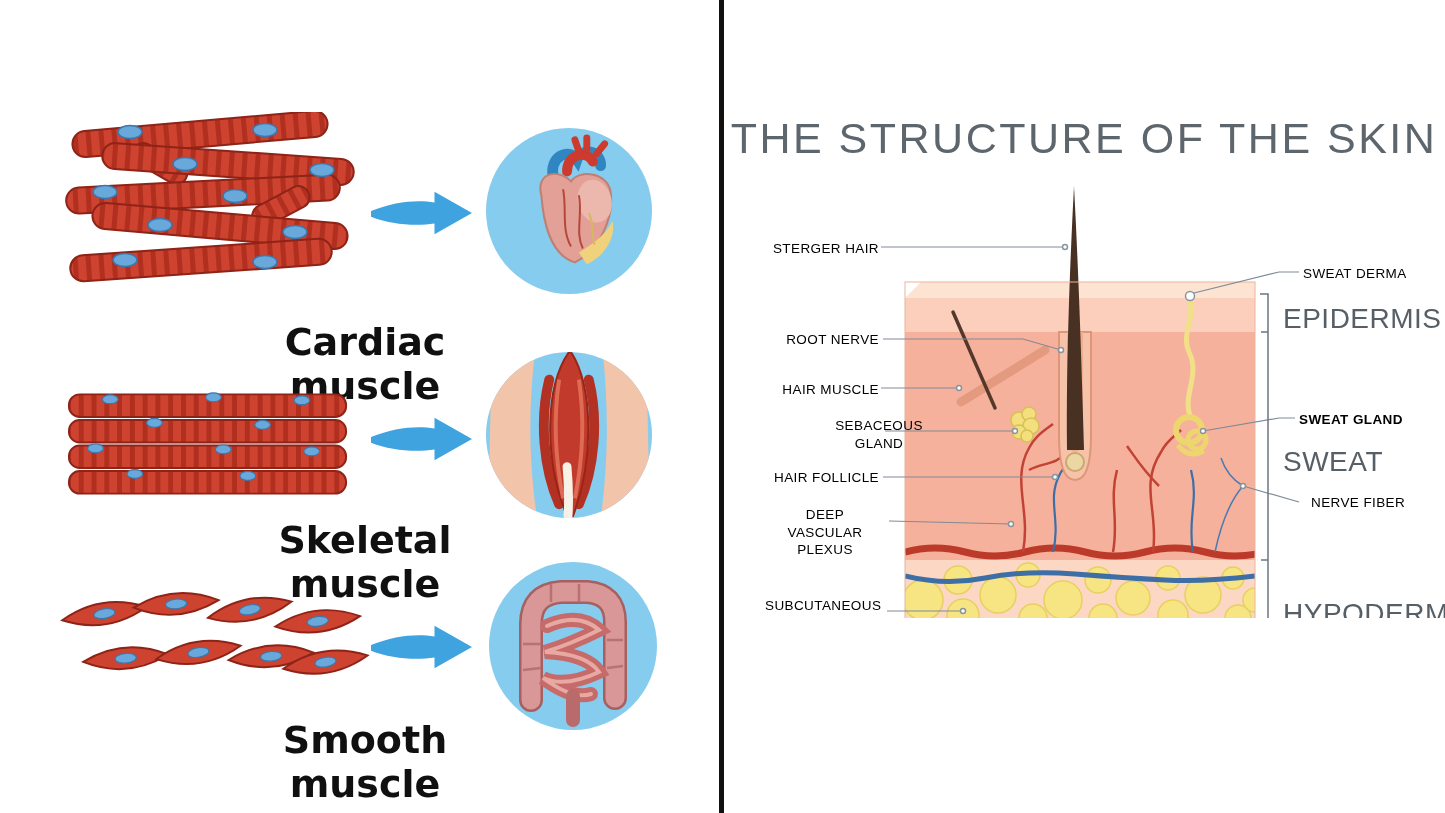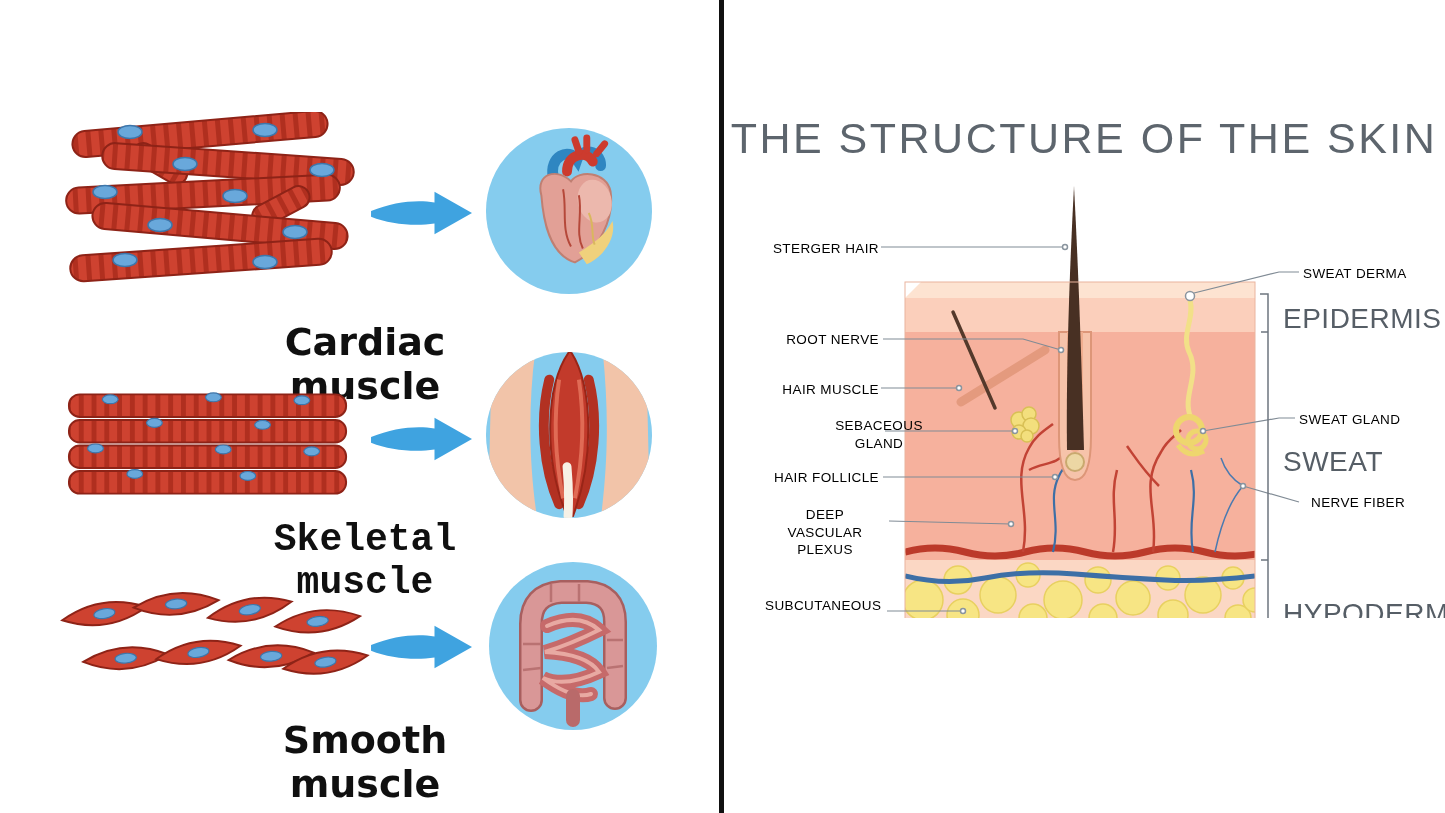--- a/index.html
+++ b/index.html
@@ -161,21 +161,21 @@
           <path d="M66,30 C56,70 60,120 76,156" stroke="#b23122" stroke-width="10" fill="none" stroke-linecap="round"></path>
           <path d="M106,30 C116,70 112,120 96,156" stroke="#b23122" stroke-width="10" fill="none" stroke-linecap="round"></path>
           <path d="M86,2 C62,36 60,110 84,168 L90,168 C112,110 110,36 88,2 Z" fill="#c23a2b" stroke="#992517" stroke-width="2"></path>
           <path d="M76,30 C70,70 72,110 80,150" stroke="#e06b55" stroke-width="4" fill="none"></path>
           <path d="M96,30 C102,70 100,110 92,150" stroke="#e06b55" stroke-width="4" fill="none"></path>
           <path d="M84,118 C86,140 86,152 85,168" stroke="#f7f1e6" stroke-width="9" fill="none" stroke-linecap="round"></path>
         </g>
       </svg>
     </span>
 
-    <div class="abs muscle-label" style="left:215px;top:518px;width:300px;font-family:Liberation Mono, monospace;">Skeletal muscle</div>
+    <div class="abs muscle-label" style="left:215px;top:518px;width:300px;">Skeletal muscle</div>
 
     <span class="abs" style="left:52px;top:588px;">
       <svg width="320" height="122" viewBox="0 0 330 125">
         <g stroke="#8e2317" stroke-width="2">
           <g transform="translate(8,12) rotate(-9 46 14)">
               <path d="M2,14 Q46,-8 90,14 Q46,36 2,14 Z" fill="#ce4230"></path>
               <ellipse cx="46" cy="14" rx="11" ry="5" fill="#69a8db" stroke="#3c76ab" stroke-width="1.2"></ellipse>
             </g>
           <g transform="translate(82,2) rotate(-5 46 14)">
               <path d="M2,14 Q46,-8 90,14 Q46,36 2,14 Z" fill="#ce4230"></path>
@@ -353,21 +353,21 @@
 
     <div class="abs small-label ra" style="left:24px;top:240px;width:132px;">STERGER HAIR</div>
     <div class="abs small-label ra" style="left:24px;top:331px;width:132px;">ROOT NERVE</div>
     <div class="abs small-label ra" style="left:24px;top:381px;width:132px;">HAIR MUSCLE</div>
     <div class="abs small-label ca" style="left:60px;top:417px;width:96px;margin-left:48px;">SEBACEOUS GLAND</div>
     <div class="abs small-label ra" style="left:24px;top:469px;width:132px;">HAIR FOLLICLE</div>
     <div class="abs small-label ca" style="left:44px;top:506px;width:116px;">DEEP VASCULAR PLEXUS</div>
     <div class="abs small-label ca" style="left:42px;top:597px;width:114px;">SUBCUTANEOUS FAT</div>
 
     <div class="abs small-label" style="left:580px;top:265px;">SWEAT DERMA</div>
-    <div class="abs small-label" style="left:576px;top:411px;">SWEAT GLAND</div>
+    <div class="abs small-label" style="left:576px;top:411px;font-weight:bold;">SWEAT GLAND</div>
     <div class="abs small-label" style="left:588px;top:494px;text-align:right;">NERVE FIBER</div>
 
     <div class="abs layer-label" style="left:560px;top:303px;">EPIDERMIS</div>
     <div class="abs layer-label" style="left:560px;top:446px;">SWEAT</div>
     <div class="abs layer-label" style="left:560px;top:598px;">HYPODERMIS</div>
     <div class="abs layer-label" style="left:560px;top:651px;margin-left:34px;">MUSCLES</div>
 
   </section>
 </div>
 

